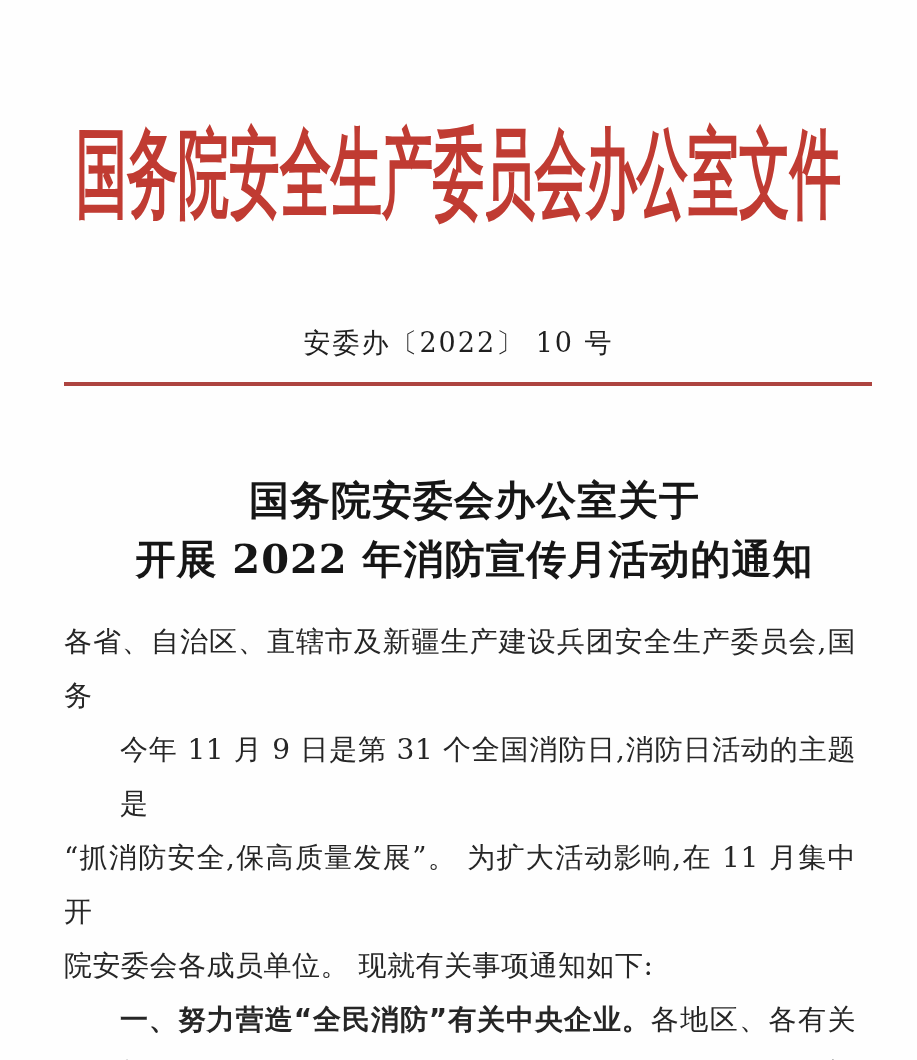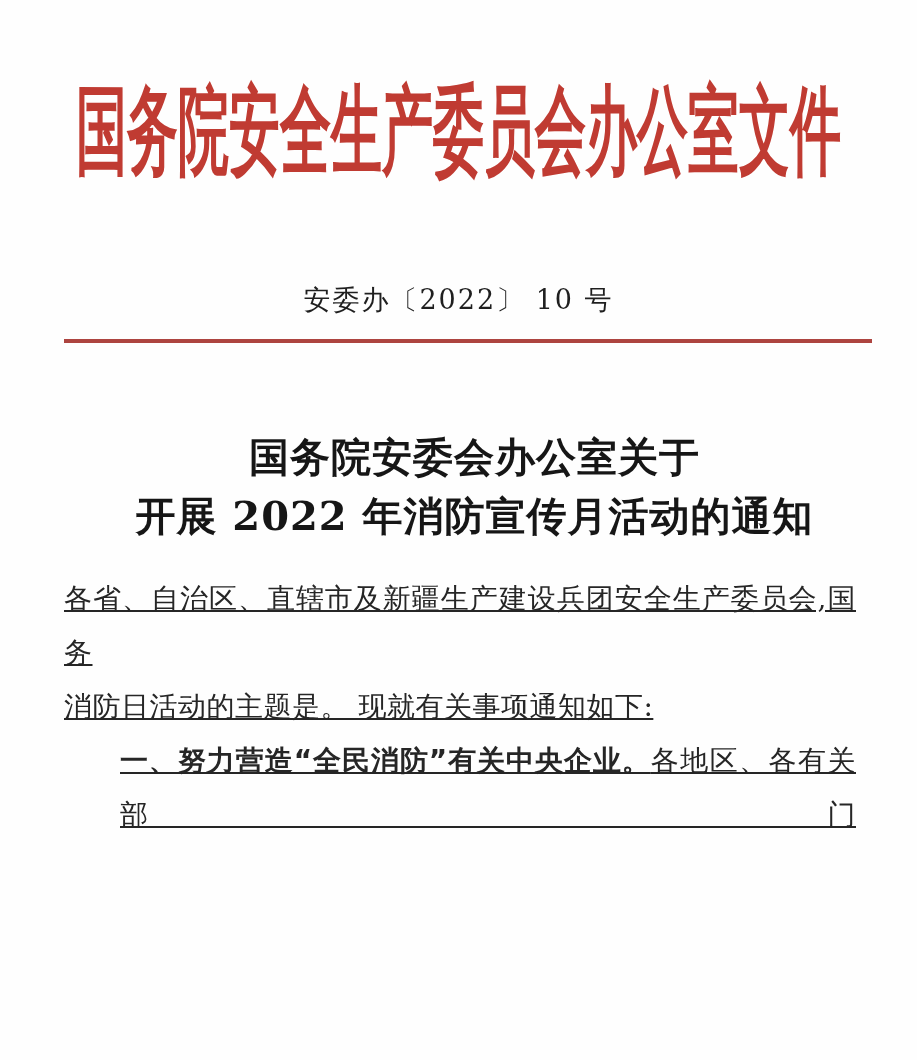--- a/index.html
+++ b/index.html
@@ -11,21 +11,21 @@
   }
   *{margin:0;padding:0;box-sizing:border-box;}
   html,body{background:#ffffff;}
   body{
     width:917px;height:1060px;
     position:relative;
     overflow:hidden;
     background:var(--paper);
     font-family:"DejaVu Serif","Liberation Serif",serif;
   }
-  .page{position:absolute;inset:0;background:var(--paper);}
+  .page{position:absolute;inset:0;background:var(--paper);margin-top:43px;}
 
   
   .letterhead{
     position:absolute;top:82px;left:0;width:100%;
     text-align:center;
     color:var(--header-red);
     font-size:51px;line-height:51px;
     font-weight:bold;
     letter-spacing:0px;
     transform:scaleY(1.9);
@@ -60,21 +60,21 @@
     letter-spacing:1px;
   }
 
   
   .body-text{
     position:absolute;top:572px;left:64px;width:792px;
     color:var(--ink);
     font-size:28px;line-height:54px;
     letter-spacing:0.5px;
   }
-  .line{display:block;white-space:nowrap;text-decoration:underline;}
+  .line{display:block;white-space:nowrap;}
   .line.justify{
     white-space:normal;
     text-align:justify;
     text-align-last:justify;
   }
   .line.indent{padding-left:56px;}
   .lead-bold{
     font-weight:bold;
     font-family:"DejaVu Sans","Liberation Sans",sans-serif;
     letter-spacing:0px;
@@ -91,20 +91,22 @@
 
   <div class="red-rule"></div>
 
   <div class="notice-title">
     <div>国务院安委会办公室关于</div>
     <div>开展 2022 年消防宣传月活动的通知</div>
   </div>
 
   <div class="body-text">
     <span class="line justify">各省、自治区、直辖市及新疆生产建设兵团安全生产委员会,国务</span>
-    <span class="line">消防日活动的主题是。 现就有关事项通知如下:</span>
+    <span class="line justify indent">今年 11 月 9 日是第 31 个全国消防日,消防日活动的主题是</span>
+    <span class="line justify">“抓消防安全,保高质量发展”。 为扩大活动影响,在 11 月集中开</span>
+    <span class="line">院安委会各成员单位。 现就有关事项通知如下:</span>
     <span class="line justify indent">
       <span class="lead-bold">一、努力营造“全民消防”有关中央企业。</span><span>各地区、各有关部门</span>
     </span>
 
   </div>
 
 </div>
 
 </body></html>

